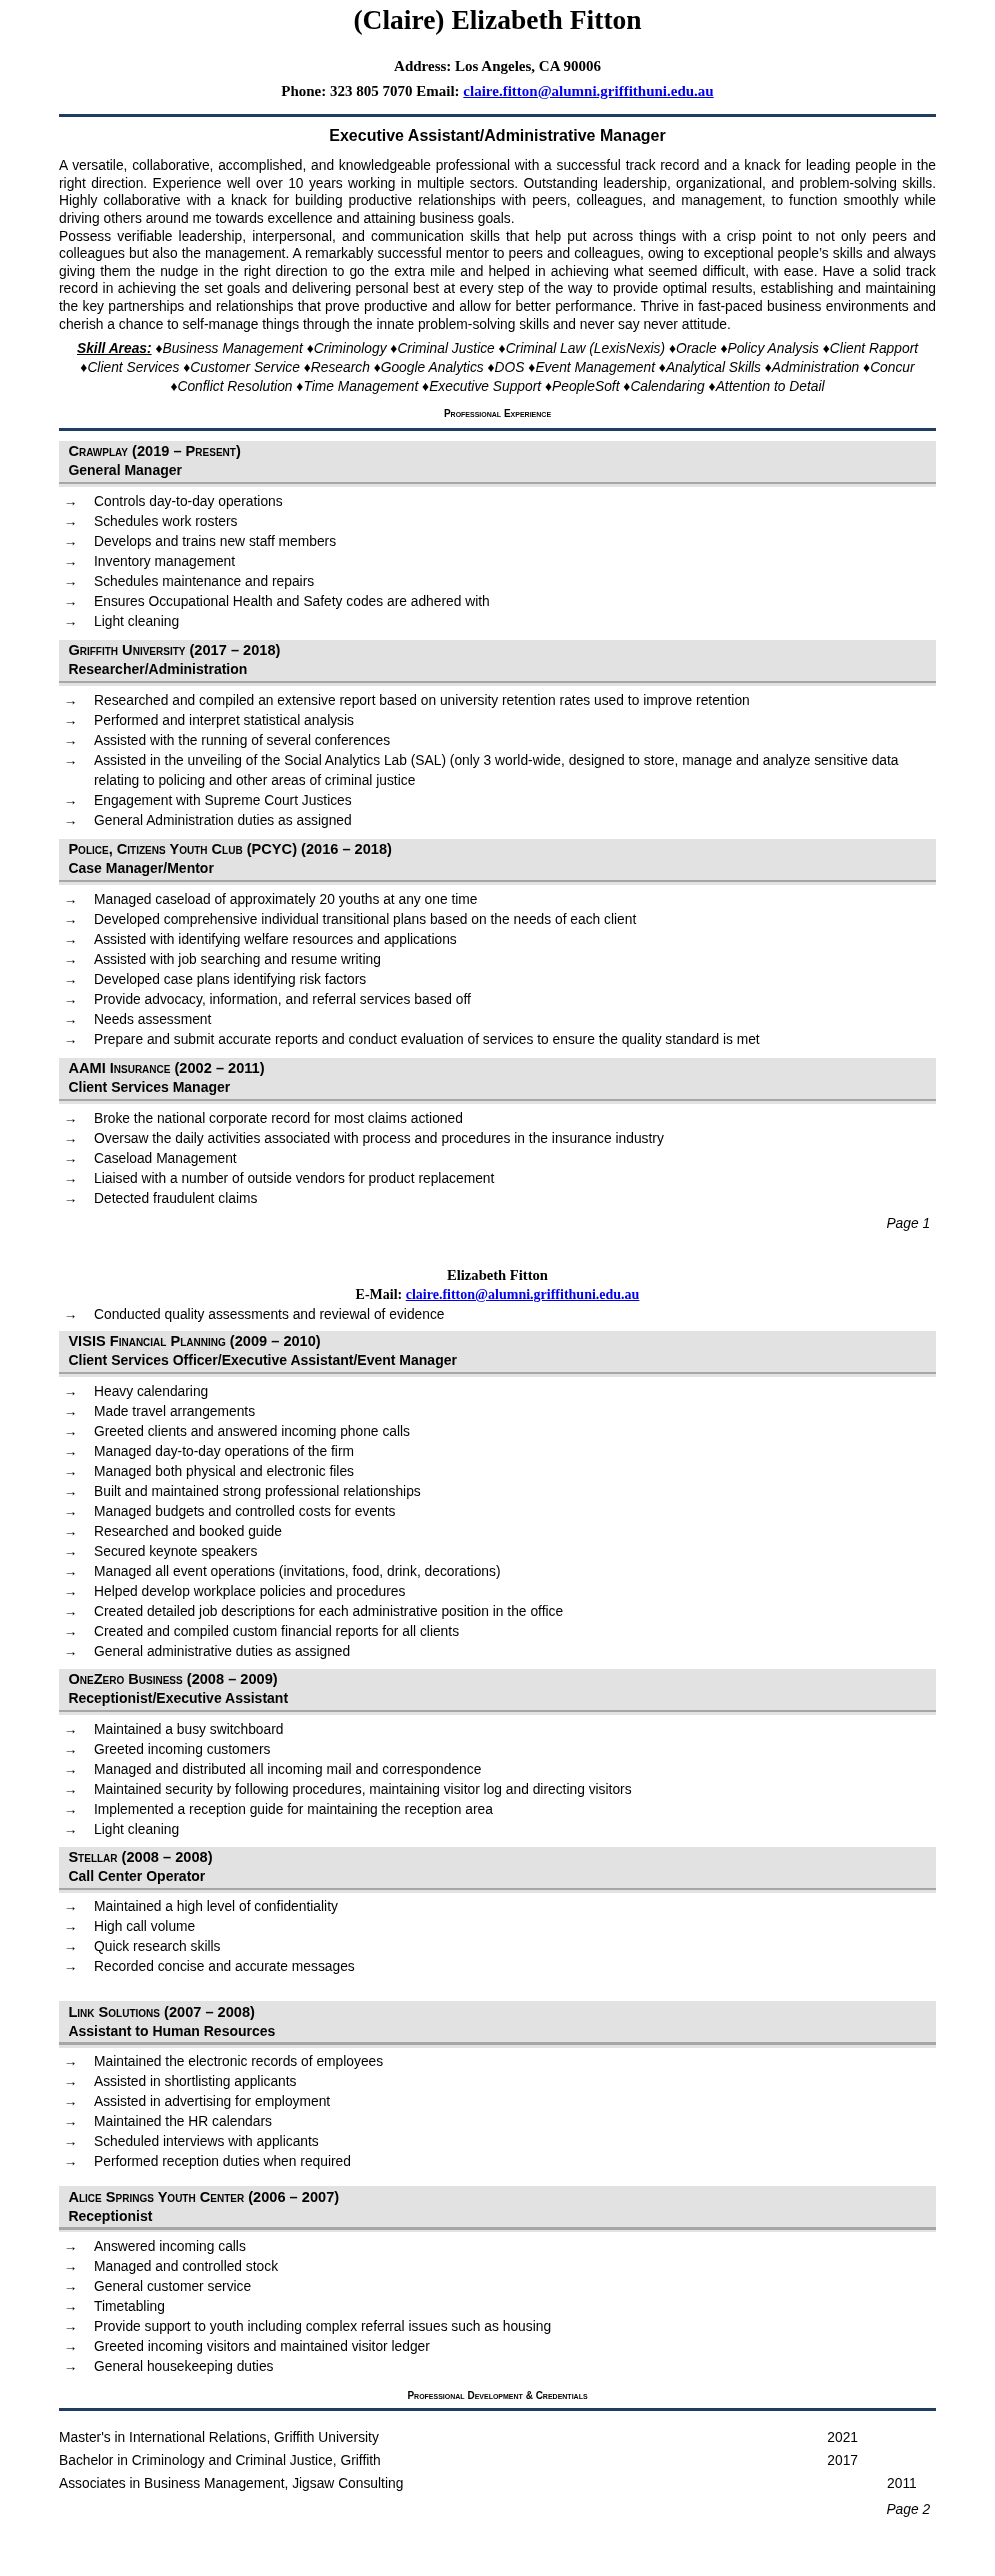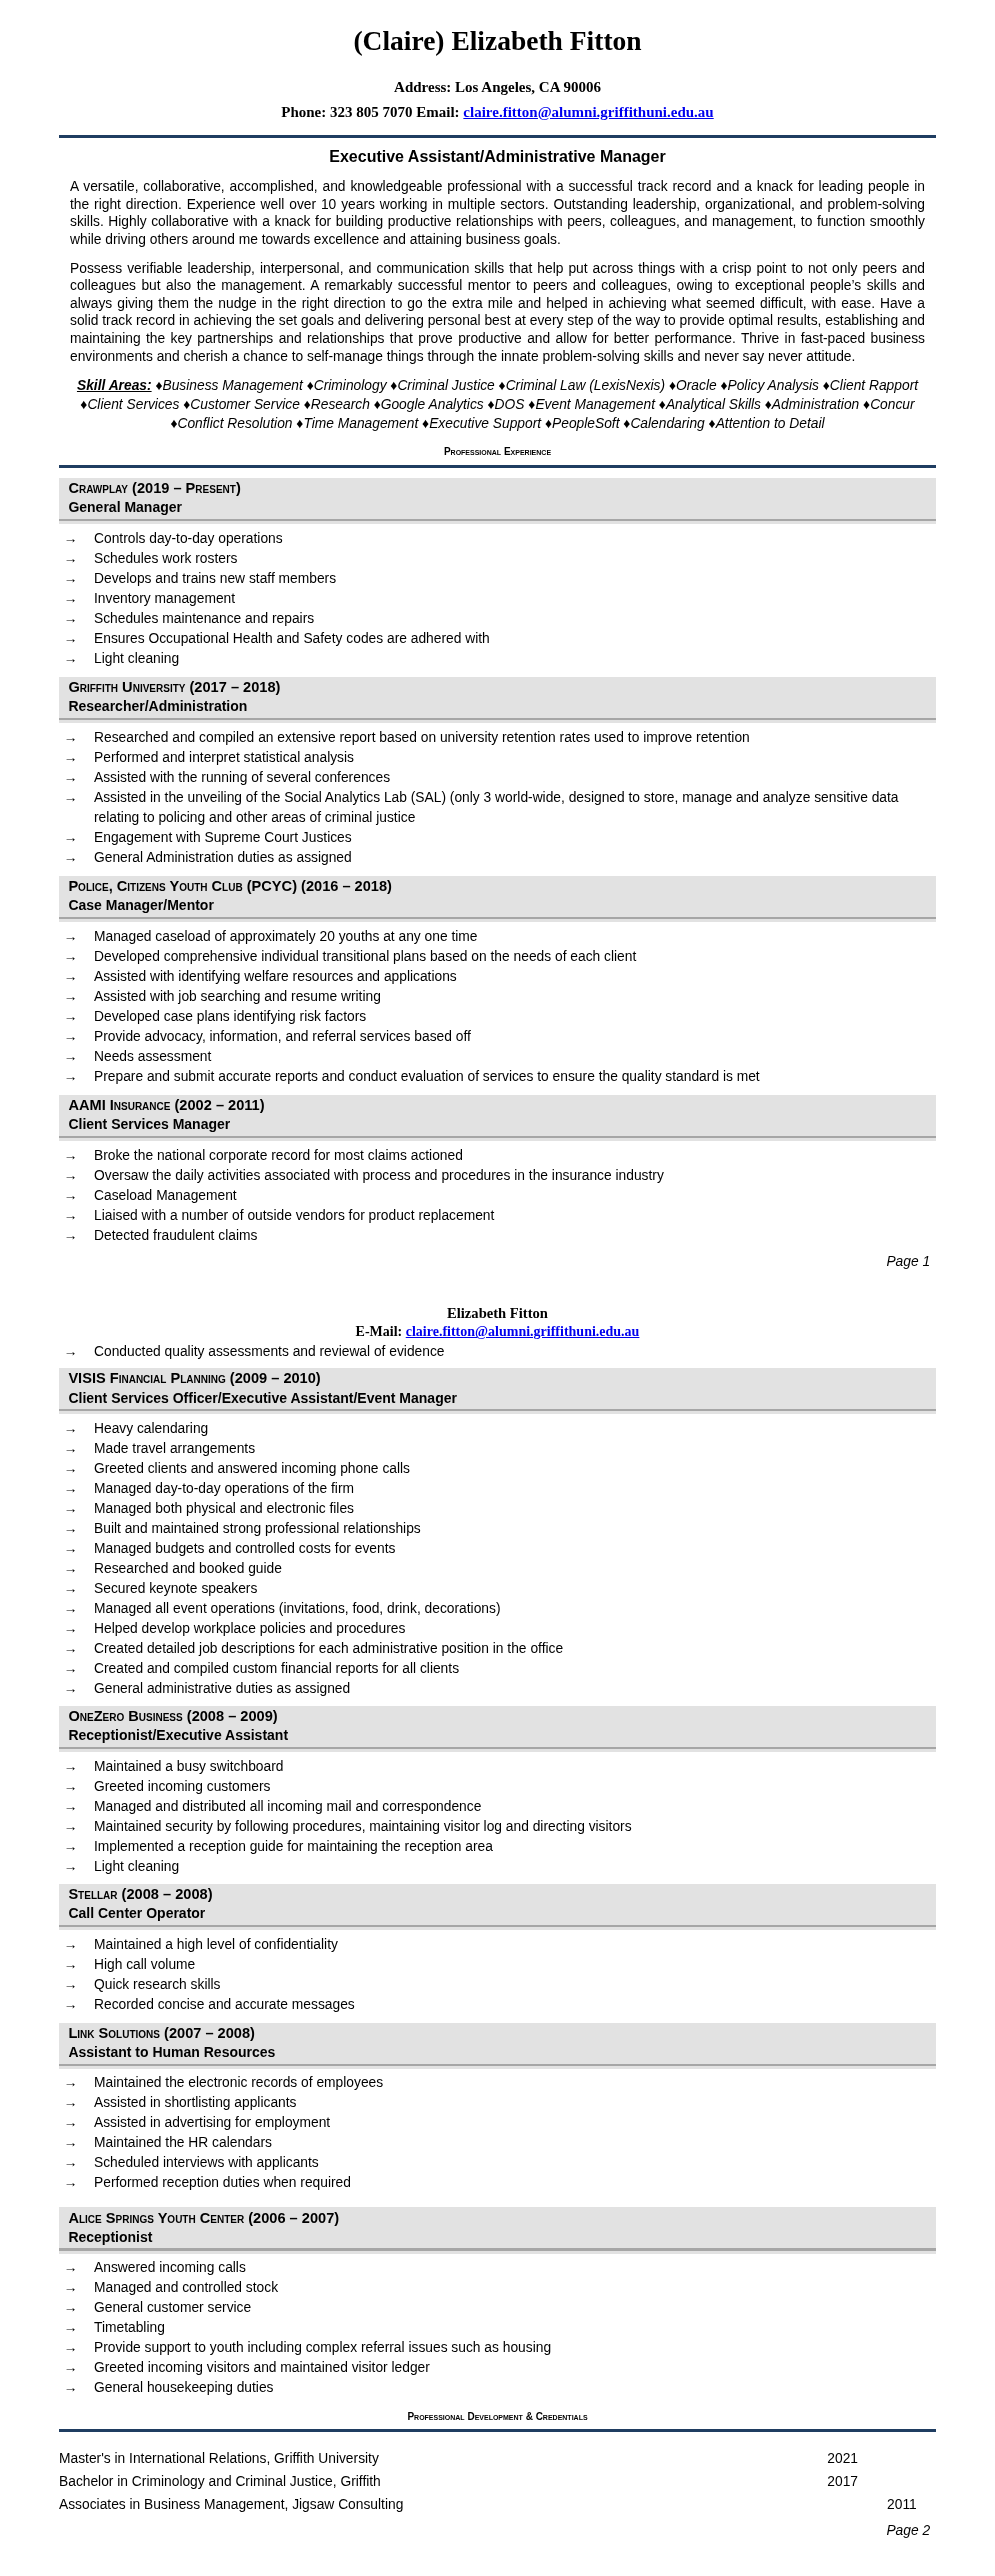--- a/index.html
+++ b/index.html
@@ -5,33 +5,33 @@
   html,body { margin:0; padding:0; background:#ffffff; }
   .page {
     width:995px; height:2576px; box-sizing:border-box;
     padding:0 59px; overflow:hidden; position:relative;
     font-family:"Liberation Sans", sans-serif;
     font-size:13.8px; color:#000; background:#fff;
   }
   
   .doc-name {
     font-family:"Liberation Serif", serif; font-weight:bold;
-    font-size:27.5px; line-height:33px; text-align:center; padding-top:24px;
+    font-size:27.5px; line-height:33px; text-align:center; padding-top:3px;
   }
   .contact-line {
     font-family:"Liberation Serif", serif; font-weight:bold;
     font-size:15px; line-height:19px; text-align:center;
   }
   .contact-address { margin-top:21px; }
   .contact-phone   { margin-top:5.9px; }
   .email-link { color:var(--link-blue,#0000ee); text-decoration:underline; cursor:pointer; }
   .navy-rule { height:3.5px; background:var(--accent-navy,#1f3d61); }
   .rule-top { margin-top:13px; }
   .role-title { font-weight:bold; font-size:16px; line-height:20px; text-align:center; margin-top:8.2px; }
-  .summary { text-align:justify; line-height:17.6px; margin:11px; }
+  .summary { text-align:justify; line-height:17.6px; margin:0; }
   .summary-first { margin-top:11.7px; }
   .skills { text-align:center; font-style:italic; line-height:19px; margin-top:5.9px; }
   .skills-label { font-weight:bold; text-decoration:underline; }
   .section-heading {
     font-weight:bold; font-variant:small-caps; font-size:10px;
     line-height:17.6px; text-align:center; margin-top:9.4px;
   }
   .rule-exp { margin-top:4.7px; }
   .rule-cred { margin-top:3.5px; }
   .heading-cred { margin-top:9.4px; }
@@ -43,21 +43,21 @@
   .job-role { font-weight:bold; font-size:14px; line-height:19.3px; }
   .job-header-shadow { height:2.3px; background:var(--bar-shadow,#a6a6a6); margin:1.2px -9.4px 0 -9.4px; }
   .bullets { list-style:none; margin:4.7px 0 0 0; padding:0; line-height:20px; }
   .bullets li { position:relative; padding-left:35px; }
   .bullets .arrow { position:absolute; left:4.7px; }
   .continuation { margin-top:1.2px; }
   
   .jobs-page2 .job:nth-child(1) { margin-top:5.9px; }
   .jobs-page2 .job:nth-child(2) { margin-top:7px; }
   .jobs-page2 .job:nth-child(3) { margin-top:7px; }
-  .jobs-page2 .job:nth-child(4) { margin-top:8px; }
+  .jobs-page2 .job:nth-child(4) { margin-top:24px; }
   .jobs-page2 .job:nth-child(5) { margin-top:14px; }
   
   .page-footer { text-align:right; font-style:italic; line-height:20px; padding-right:5.9px; }
   .footer-p1 { margin-top:5.9px; }
   .footer-p2 { margin-top:4.7px; }
   .p2-name {
     font-family:"Liberation Serif", serif; font-weight:bold;
     font-size:14.6px; line-height:17.6px; text-align:center; margin-top:33px;
   }
   .p2-email {

